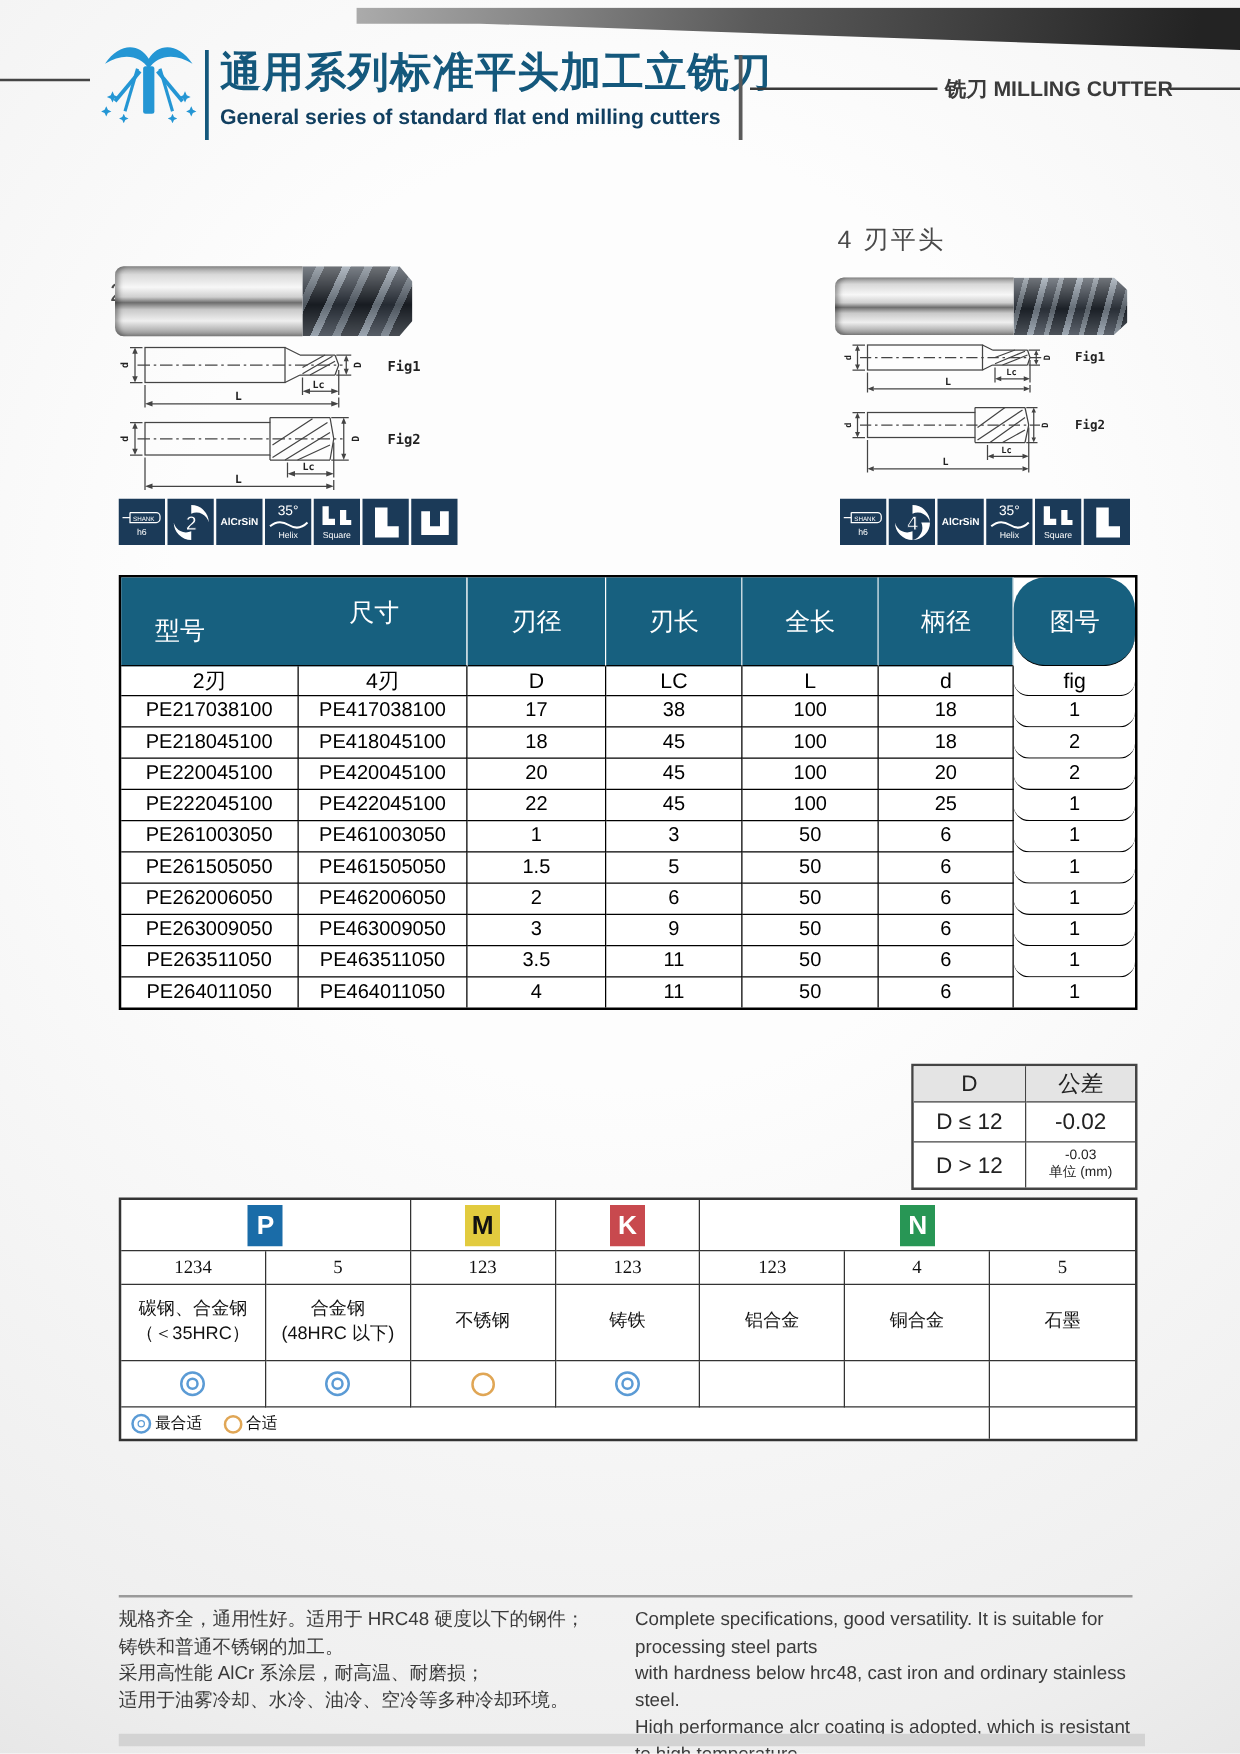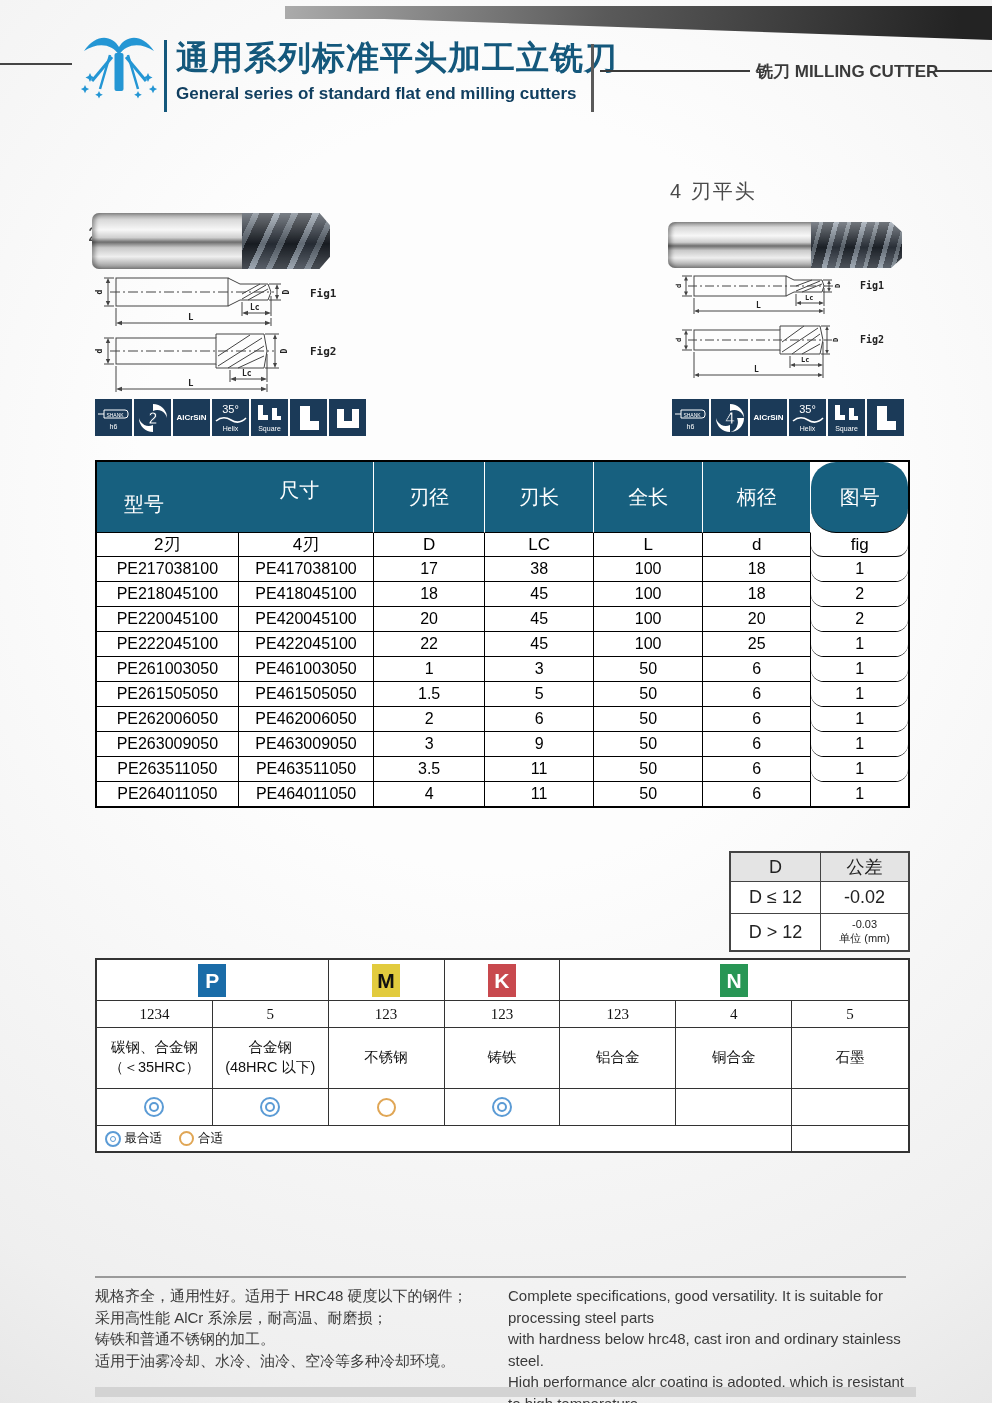--- a/index.html
+++ b/index.html
@@ -78,21 +78,21 @@
   
   .mat td{border-right:1px solid #333;border-bottom:1px solid #333;text-align:center;padding:0;color:#111;}
   .mat td:last-child{border-right:none;}
   .mat tr:last-child td{border-bottom:none;}
   .mat .coderow td{height:40px;}
   .code-badge{display:inline-block;width:28px;height:33px;line-height:33px;font-size:21px;font-weight:bold;color:#fff;text-align:center;}
   .cb-p{background:#1a6ca8;} .cb-m{background:#e2cb3e;color:#111;} .cb-k{background:#c8494e;} .cb-n{background:#289655;}
   .mat .numrow td{height:26px;font-size:15px;font-family:"Liberation Serif","DejaVu Serif",serif;}
   .mat .matrow td{height:60px;font-size:14.5px;line-height:1.35;}
   .mat .cirrow td{height:36px;}
-  .mat .legrow td{height:25px;font-size:12.5px;text-align:left;padding-left:8px;}
+  .mat .legrow td{height:25px;font-size:12.5px;text-align:left;padding-left:8px;font-family:Liberation Serif, serif;}
   .c-best{display:inline-flex;align-items:center;justify-content:center;width:16px;height:16px;border:2px solid #5b9bd5;border-radius:50%;vertical-align:middle;}
   .c-best::after{content:"";width:6px;height:6px;border:2px solid #5b9bd5;border-radius:50%;}
   .c-good{display:inline-block;width:15px;height:15px;border:2px solid #e0a655;border-radius:50%;vertical-align:middle;}
   .c-best.sm{width:12px;height:12px;border-width:2px;}
   .c-best.sm::after{width:4px;height:4px;border-width:1.5px;}
   .c-good.sm{width:11px;height:11px;}
   .leg-item{margin-right:14px;}
 
   
   .f-line{left:95px;top:1276px;width:811px;height:2px;background:#9a9a9a;}
@@ -550,22 +550,22 @@
         </td>
         <td></td>
       </tr>
     </tbody>
       </table>
   </div>
 
   <div class="abs f-line"></div>
   <div class="abs f-col" style="left:95px;top:1285px;width:412px;">
     <div>规格齐全，通用性好。适用于 HRC48 硬度以下的钢件；</div>
+    <div>铸铁和普通不锈钢的加工。</div>
     <div>采用高性能 AlCr 系涂层，耐高温、耐磨损；</div>
-    <div>铸铁和普通不锈钢的加工。</div>
     <div>适用于油雾冷却、水冷、油冷、空冷等多种冷却环境。</div>
   </div>
   <div class="abs f-col" style="left:508px;top:1285px;width:404px;">
     <div>Complete specifications, good versatility. It is suitable for processing steel parts</div>
     <div> with hardness below hrc48, cast iron and ordinary stainless steel.</div>
     <div>High performance alcr coating is adopted, which is resistant to high temperature</div>
 
   </div>
   <div class="abs bottom-bar"></div>
 

